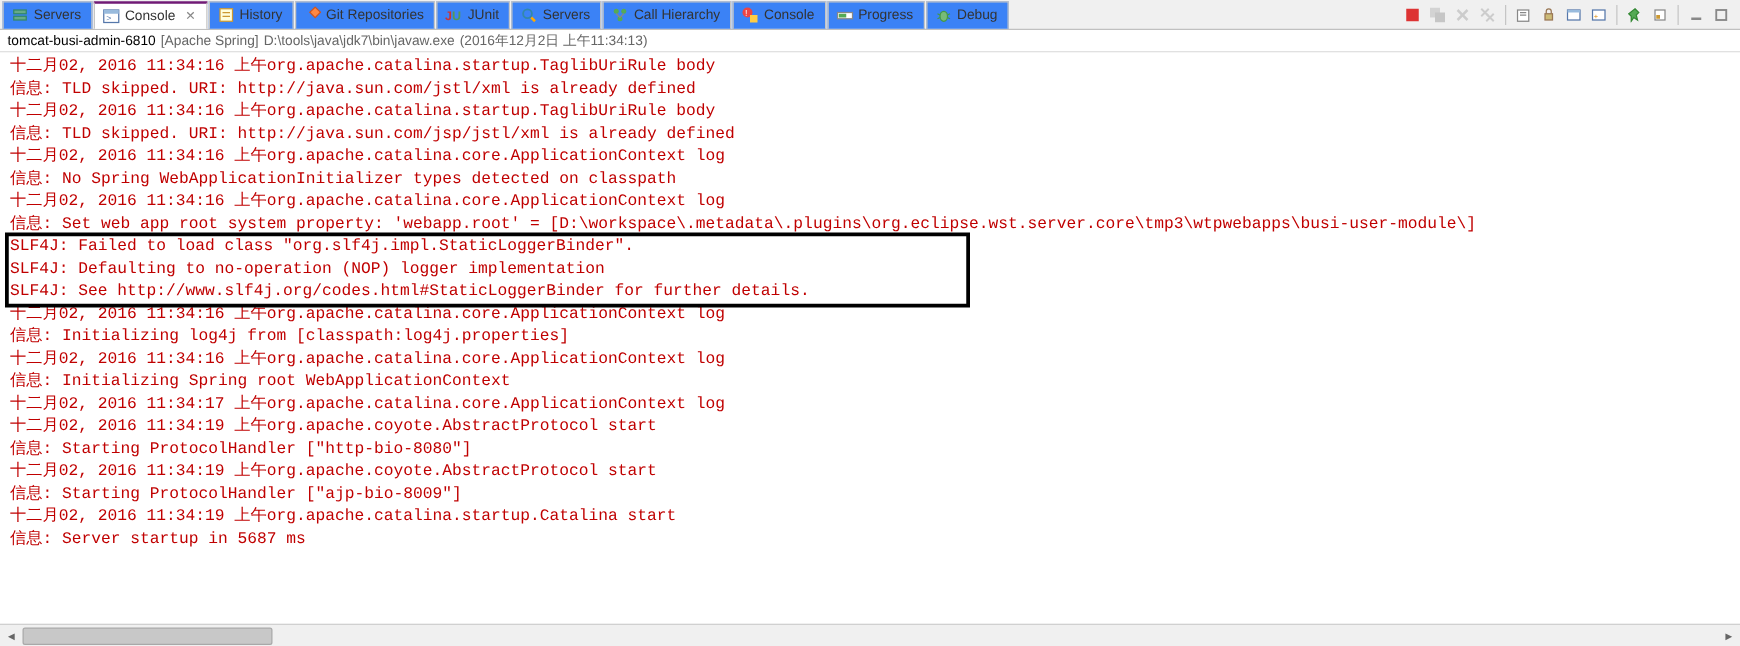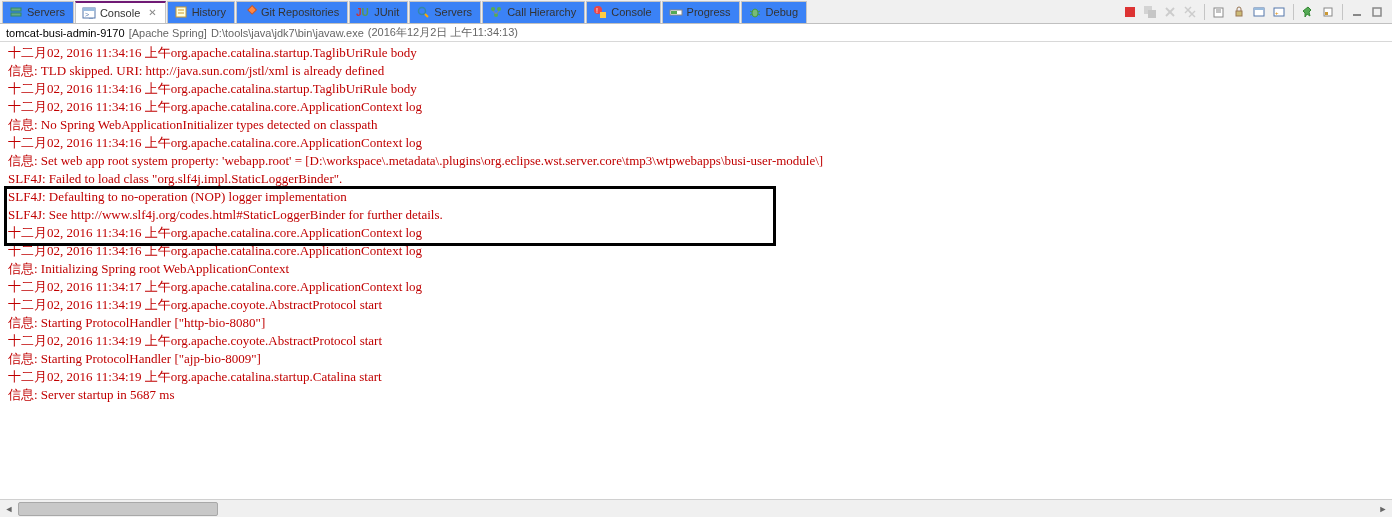--- a/index.html
+++ b/index.html
@@ -75,21 +75,21 @@
   align-items: center;
   white-space: nowrap;
 }
 .infoline .srv { color: #000; }
 .infoline .dim { color: #666; margin-left: 4px; }
 .console {
   flex: 1;
   background: #fff;
   overflow: auto;
   padding: 2px 8px 0 8px;
-  font-family: Liberation Serif, serif;
+  font-family: Liberation Mono, monospace;
   font-size: 13px;
   line-height: 18px;
   position: relative;
 }
 .console .ln { color: #c00000; white-space: pre; }
 .hlbox {
   position: absolute;
   left: 4px;
   top: 144px;
   width: 772px;
@@ -303,39 +303,41 @@
       </span>
     <span class="tbtn">
         <svg width="12" height="12">
           <rect x="2" y="2" width="8" height="8" fill="none" stroke="#888" stroke-width="1.5"></rect>
         </svg>
       </span>
   </div>
 </div>
 
 <div class="infoline">
-  <span class="srv">tomcat-busi-admin-9170</span>
+  <span class="srv">tomcat-busi-admin-6810</span>
   <span class="dim">[Apache Spring]</span>
   <span class="dim">D:\tools\java\jdk7\bin\javaw.exe</span>
   <span class="dim">(2016年12月2日 上午11:34:13)</span>
 </div>
 
 <div class="console" id="console-body">
   <div class="hlbox"></div>
 <div class="ln">十二月02, 2016 11:34:16 上午org.apache.catalina.startup.TaglibUriRule body</div>
     <div class="ln">信息: TLD skipped. URI: http://java.sun.com/jstl/xml is already defined</div>
     <div class="ln">十二月02, 2016 11:34:16 上午org.apache.catalina.startup.TaglibUriRule body</div>
+    <div class="ln">信息: TLD skipped. URI: http://java.sun.com/jsp/jstl/xml is already defined</div>
     <div class="ln">十二月02, 2016 11:34:16 上午org.apache.catalina.core.ApplicationContext log</div>
     <div class="ln">信息: No Spring WebApplicationInitializer types detected on classpath</div>
     <div class="ln">十二月02, 2016 11:34:16 上午org.apache.catalina.core.ApplicationContext log</div>
     <div class="ln">信息: Set web app root system property: 'webapp.root' = [D:\workspace\.metadata\.plugins\org.eclipse.wst.server.core\tmp3\wtpwebapps\busi-user-module\]</div>
     <div class="ln">SLF4J: Failed to load class "org.slf4j.impl.StaticLoggerBinder".</div>
     <div class="ln">SLF4J: Defaulting to no-operation (NOP) logger implementation</div>
     <div class="ln">SLF4J: See http://www.slf4j.org/codes.html#StaticLoggerBinder for further details.</div>
     <div class="ln">十二月02, 2016 11:34:16 上午org.apache.catalina.core.ApplicationContext log</div>
+    <div class="ln">信息: Initializing log4j from [classpath:log4j.properties]</div>
     <div class="ln">十二月02, 2016 11:34:16 上午org.apache.catalina.core.ApplicationContext log</div>
     <div class="ln">信息: Initializing Spring root WebApplicationContext</div>
     <div class="ln">十二月02, 2016 11:34:17 上午org.apache.catalina.core.ApplicationContext log</div>
     <div class="ln">十二月02, 2016 11:34:19 上午org.apache.coyote.AbstractProtocol start</div>
     <div class="ln">信息: Starting ProtocolHandler ["http-bio-8080"]</div>
     <div class="ln">十二月02, 2016 11:34:19 上午org.apache.coyote.AbstractProtocol start</div>
     <div class="ln">信息: Starting ProtocolHandler ["ajp-bio-8009"]</div>
     <div class="ln">十二月02, 2016 11:34:19 上午org.apache.catalina.startup.Catalina start</div>
     <div class="ln">信息: Server startup in 5687 ms</div>
   </div>

